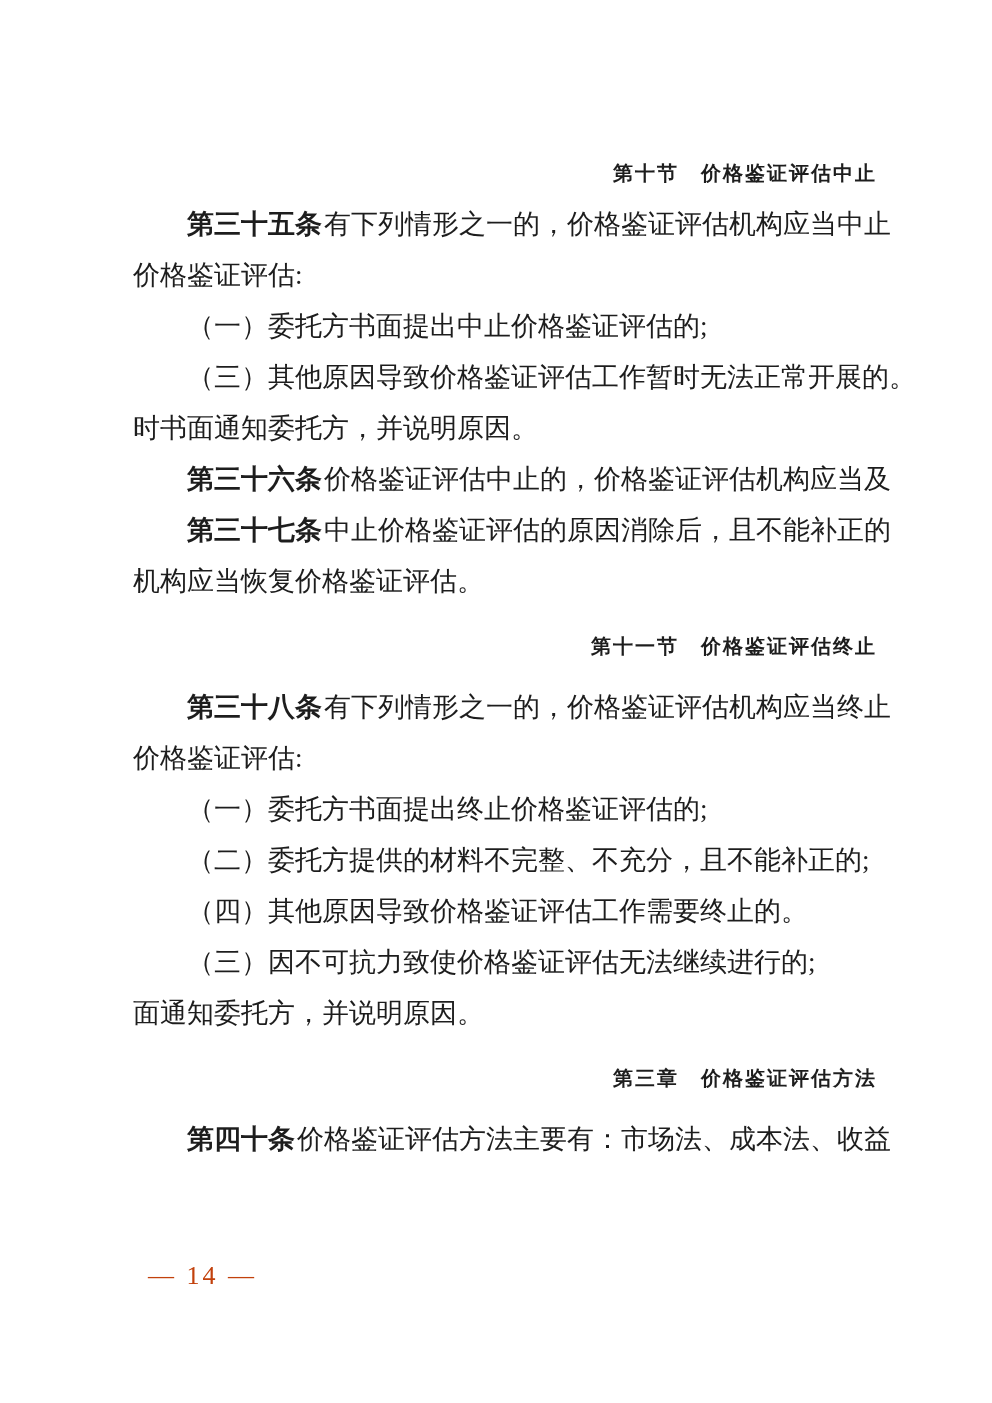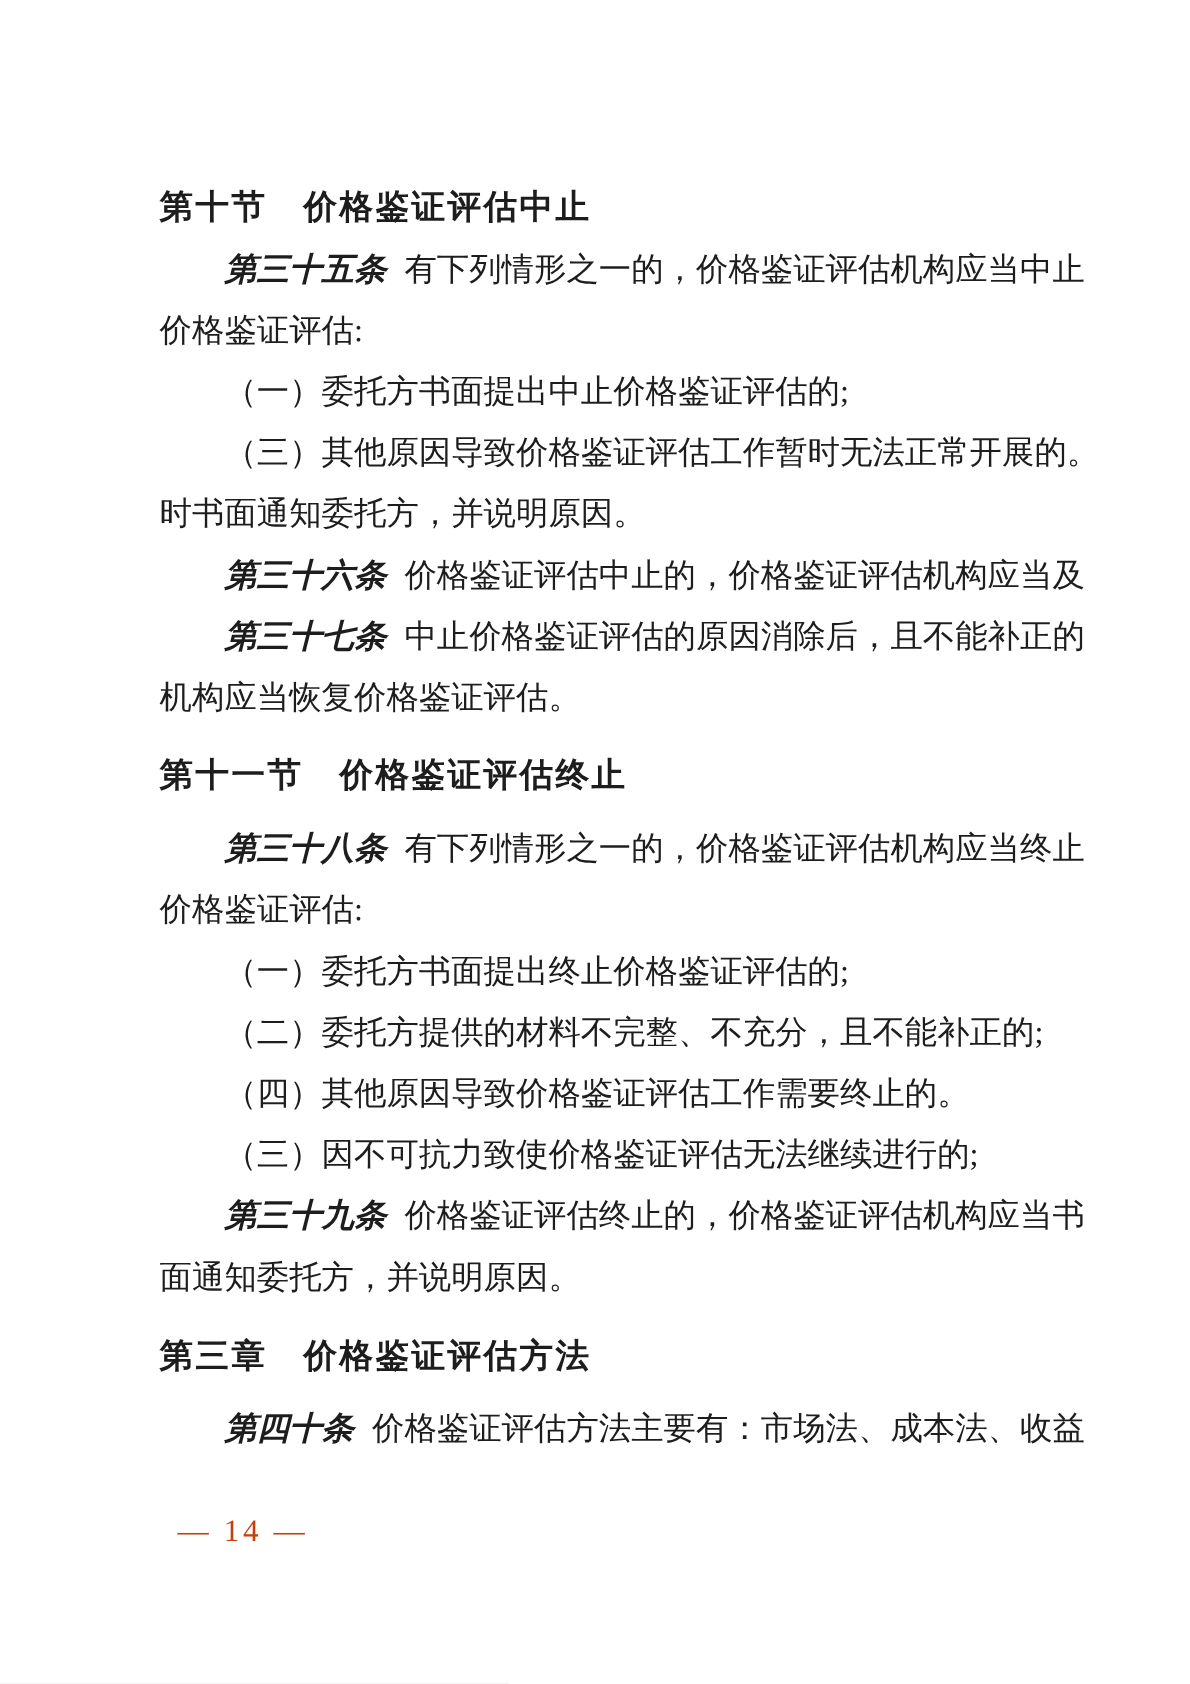--- a/index.html
+++ b/index.html
@@ -16,25 +16,25 @@
   .content {
     position: absolute;
     left: 133px;
     top: 148px;
     width: 744px;
     font-size: 27px;
     line-height: 51px;
   }
   .line { white-space: nowrap; }
   .indent { padding-left: 54px; }
-  .art-num { font-weight: bold; margin-right: 15px; font-style: italic; }
+  .art-num { font-weight: bold; margin-right: 2px; }
   .sec-heading {
-    text-align: left;
+    text-align: right;
     font-weight: bold;
-    font-size: 28px;
+    font-size: 20px;
     line-height: 51px;
     letter-spacing: 2px;
     white-space: nowrap;
   }
   .spaced { margin-top: 14px; margin-bottom: 10px; }
   .chapter-heading {
     font-family: Liberation Sans, sans-serif;
     letter-spacing: 2px;
   }
   .footer {
@@ -83,21 +83,20 @@
     </div>
 
     <div>
       <div class="line indent">（一）委托方书面提出终止价格鉴证评估的;</div>
       <div class="line indent">（二）委托方提供的材料不完整、不充分，且不能补正的;</div>
       <div class="line indent">（四）其他原因导致价格鉴证评估工作需要终止的。</div>
       <div class="line indent">（三）因不可抗力致使价格鉴证评估无法继续进行的;</div>
     </div>
 
     <div class="para">
-      <div class="line indent"><span class="art-num">第三十九条</span><span>价格鉴证评估终止的，价格鉴证评估机构应当书</span></div>
       <div class="line">面通知委托方，并说明原因。</div>
     </div>
 
     <div class="sec-heading chapter-heading spaced">第三章　价格鉴证评估方法</div>
 
     <div class="para">
       <div class="line indent"><span class="art-num">第四十条</span><span>价格鉴证评估方法主要有：市场法、成本法、收益</span></div>
     </div>
 
   </div>

